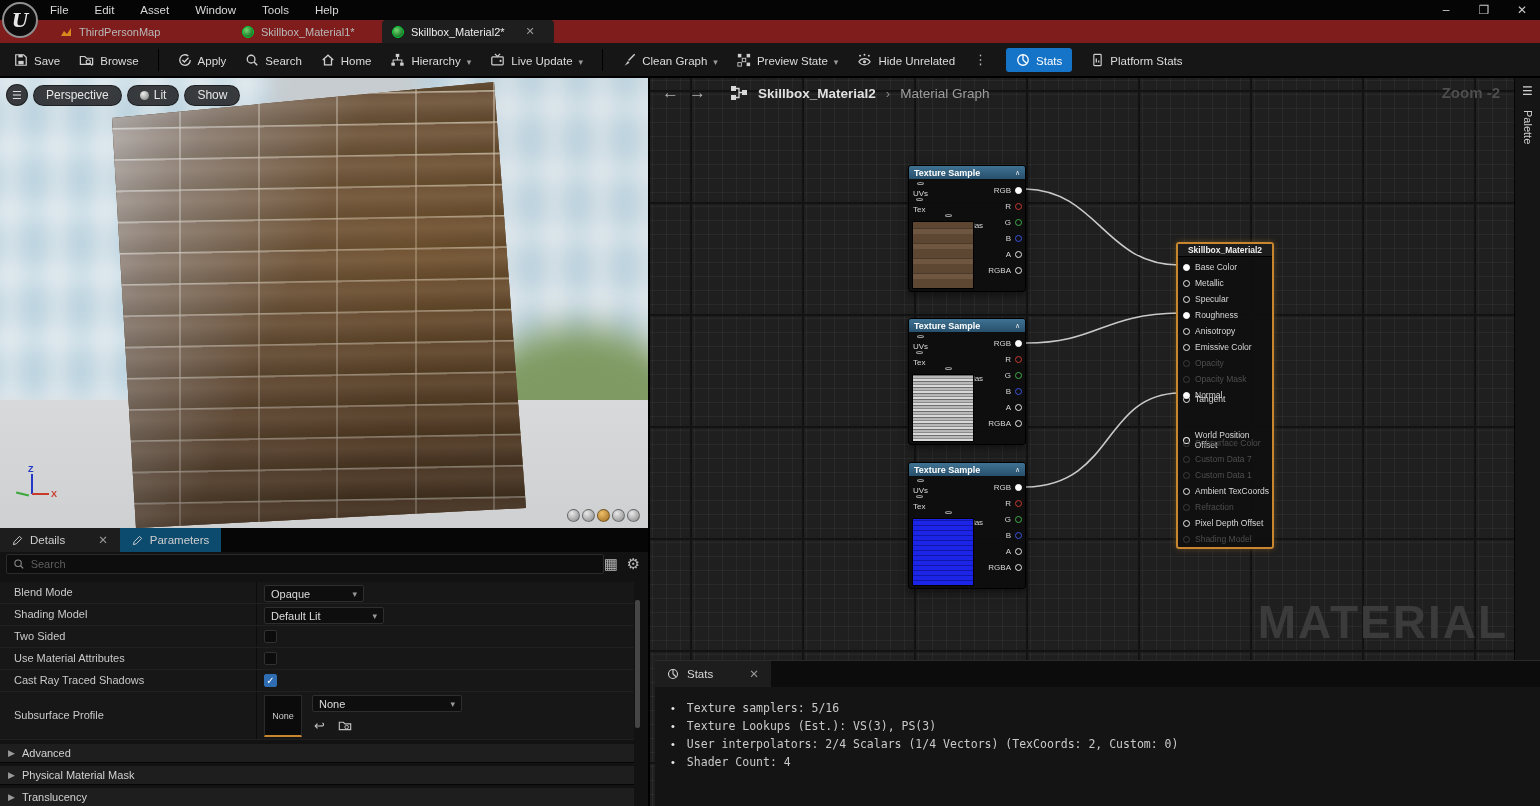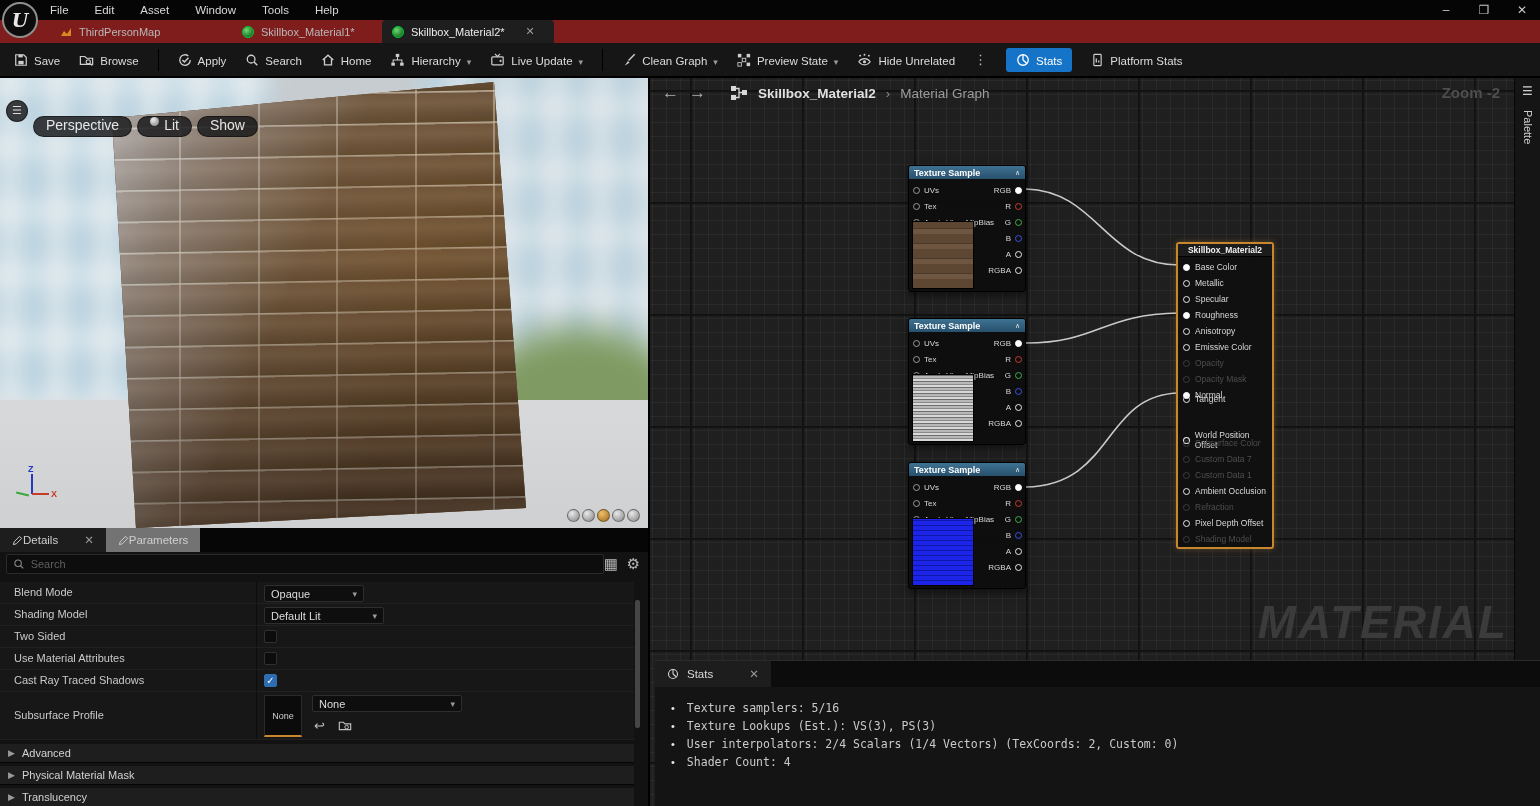--- a/index.html
+++ b/index.html
@@ -51,36 +51,36 @@
   .plane-clip { position:absolute; inset:0; clip-path:polygon(112px 40px, 494px 4px, 526px 430px, 136px 450px); }
   .plane { position:absolute; inset:-24px; transform:rotate(-2deg) scale(1.06);
     background:
       linear-gradient(115deg, rgba(234,238,246,.92) 0%, rgba(224,228,236,.78) 14%, rgba(182,180,184,.45) 30%, rgba(124,104,88,.18) 46%, rgba(0,0,0,0) 62%),
       linear-gradient(180deg, rgba(0,0,0,0) 42%, rgba(48,30,14,.38) 74%, rgba(24,14,7,.52) 100%),
       radial-gradient(ellipse at 62% 40%, rgba(124,86,40,.5), rgba(0,0,0,0) 58%),
       repeating-linear-gradient(92deg, rgba(240,235,225,0) 0 72px, rgba(242,237,227,.5) 72px 74px),
       repeating-linear-gradient(181deg, #6b5340 0px, #75604a 9px, #5d4836 20px, #514028 27px, #d8d2c6 28px, #8a7a66 29.5px);
     background-color:#5f4a36; }
   .vp-controls { position:absolute; top:6px; left:6px; display:flex; gap:5px; align-items:center; z-index:5; }
-  .vbtn { height:21px; border-radius:11px; background:rgba(24,24,27,.83); color:#e6e6e6; font-size:14px;
-    display:inline-flex; align-items:flex-start; padding:0 12px; gap:5px; border:1px solid rgba(0,0,0,.45);margin-top:32px; }
+  .vbtn { height:21px; border-radius:11px; background:rgba(24,24,27,.83); color:#e6e6e6; font-size:12px;
+    display:inline-flex; align-items:center; padding:0 12px; gap:5px; border:1px solid rgba(0,0,0,.45); }
   .vburger { width:22px; height:22px; border-radius:50%; background:rgba(24,24,27,.83); color:#ddd;
     display:flex; align-items:center; justify-content:center; font-size:11px; border:1px solid rgba(0,0,0,.45); }
   .bulb { width:9px; height:9px; border-radius:50%; background:radial-gradient(circle at 35% 30%, #eee, #777); }
   .meshes { position:absolute; right:8px; bottom:6px; display:flex; gap:2px; z-index:5; }
   .mesh { width:13px; height:13px; border-radius:50%; border:1px solid rgba(0,0,0,.4);
     background:radial-gradient(circle at 35% 30%, #e9e9e9, #848484); }
   .mesh.sel { background:radial-gradient(circle at 35% 30%, #eec06a, #9c6a1e); }
   .gizmo { position:absolute; left:16px; bottom:22px; width:40px; height:40px; z-index:5; }
   .gz { position:absolute; font-size:9px; font-weight:bold; }
 
   
   .details { position:absolute; top:451px; left:0; width:648px; bottom:0; background:#121212; }
   .dtabs { position:absolute; top:0; left:0; right:0; height:24px; background:#060606; display:flex; }
-  .dtab { display:inline-flex; align-items:center; padding:0 12px; font-size:11.5px; color:#cfcfcf; }
+  .dtab { display:inline-flex; align-items:center; gap:7px; padding:0 12px; font-size:11.5px; color:#cfcfcf; }
   .dtab.active { background:#1d1d1d; }
   .dtab .close { color:#9a9a9a; margin-left:26px; }
   .searchrow { position:absolute; top:26px; left:6px; right:44px; height:20px; background:#0d0d0d;
     border:1px solid #2a2a2a; border-radius:2px; display:flex; align-items:center; padding:0 6px; gap:6px; }
   .searchrow input { background:transparent; border:none; outline:none; color:#cfcfcf; font-size:11px; width:100%; }
   .searchrow input::placeholder { color:#5f5f5f; }
   .dico { position:absolute; top:26px; color:#b8b8b8; font-size:15px; line-height:20px; }
   .prow { position:absolute; left:0; width:634px; height:22px; border-bottom:1px solid #202020;
     background:#171717; }
   .prow .lab { position:absolute; left:14px; top:4px; font-size:11px; color:#c9c9c9; }
@@ -111,32 +111,32 @@
   .gnav { color:#b0b0b0; font-size:17px; font-weight:bold; }
   .bc-root { color:#e0e0e0; font-size:13.5px; font-weight:bold; }
   .bc-sep { color:#8a8a8a; font-size:13px; }
   .bc-cur { color:#9c9c9c; font-size:13.5px; }
   .zoomlbl { position:absolute; top:6px; right:40px; color:#4e4e4e; font-size:15px; font-weight:bold; z-index:6; }
   .palette { position:absolute; top:0; right:0; width:26px; height:582px; background:#151515;
     border-left:1px solid #060606; z-index:7; }
   .palette .pico { color:#cfcfcf; font-size:12px; text-align:center; margin-top:6px; }
   .palette .ptxt { color:#d0d0d0; font-size:11px; writing-mode:vertical-rl; margin:12px auto 0 auto; }
   .watermark { position:absolute; top:517px; right:32px; font-size:46px; font-weight:bold; color:#3b3b3b;
-    letter-spacing:2px; z-index:1;font-style:italic; }
+    letter-spacing:2px; z-index:1; }
   .wires { position:absolute; inset:0; z-index:2; }
 
   
   .tnode { position:absolute; width:118px; z-index:3; border:1px solid #000; border-radius:3px;
     background:rgba(14,14,14,.96); box-shadow:0 3px 8px rgba(0,0,0,.5); }
   .tnode-h { height:13px; background:linear-gradient(#3f7292, #27506c); border-radius:2px 2px 0 0;
     display:flex; align-items:center; padding:0 5px; }
   .tnode-h .ttl { color:#fff; font-size:9px; font-weight:bold;text-align:center; }
   .tnode-h .chev { margin-left:auto; color:#e8e8e8; font-size:7px; }
   .tnode-b { position:relative; height:112px; }
-  .inrow { position:absolute; left:4px; height:16px; display:flex; align-items:center; gap:4px; }
+  .inrow { position:absolute; left:4px; height:16px; display:flex; align-items:center; gap:4px;flex-direction:column; }
   .outrow { position:absolute; right:3px; height:16px; display:flex; align-items:center; gap:4px; }
   .plabel { color:#d8d8d8; font-size:8px; }
   .pin { width:7px; height:7px; border-radius:50%; border:1.5px solid #9a9a9a; }
   .pin.filled { background:#fff; border-color:#fff; }
   .pin.r { border-color:#c93a2f; } .pin.g { border-color:#3fae4a; } .pin.b { border-color:#3c53e0; }
   .pin.w { border-color:#e8e8e8; }
   .tprev { position:absolute; left:3px; top:42px; width:62px; height:68px; border:1px solid #000; }
   .prev-wood { background:repeating-linear-gradient(0deg, #5d4632 0 9px, #6e5640 9px 14px, #4a3828 14px 15px); }
   .prev-noise { background:repeating-linear-gradient(0deg, #d8d8d8 0 2px, #8a8a8a 2px 3px, #b8b8b8 3px 5px, #6e6e6e 5px 6px); }
   .prev-normal { background:repeating-linear-gradient(0deg, #1c24e8 0 4px, #1018a8 4px 5px); }
@@ -351,21 +351,21 @@
 
   <div class="details">
     <div class="dtabs">
       <span class="dtab active">
         <svg width="11" height="11" viewBox="0 0 16 16">
           <path d="M2 14 l1.2-4.2 L11 2 l3 3 -7.8 7.8 Z" fill="none" stroke="#cfcfcf" stroke-width="1.4"></path>
           </svg>
         <span>Details</span>
         <span class="close">✕</span>
       </span>
-      <span class="dtab" style="background:#737373">
+      <span class="dtab" style="background:#0c4a6e">
         <svg width="11" height="11" viewBox="0 0 16 16">
           <path d="M2 14 l1.2-4.2 L11 2 l3 3 -7.8 7.8 Z" fill="none" stroke="#cfcfcf" stroke-width="1.4"></path>
           </svg>
         <span>Parameters</span>
       </span>
     </div>
     <div class="searchrow">
       <svg width="12" height="12" viewBox="0 0 16 16">
         <circle cx="7" cy="7" r="4.4" fill="none" stroke="#8a8a8a" stroke-width="1.5"></circle>
         <line x1="10.4" y1="10.4" x2="14" y2="14" stroke="#8a8a8a" stroke-width="1.6"></line>
@@ -653,21 +653,21 @@
         <div class="oprow dim" style="top:194px">
             <span class="pin"></span>
             <span class="plabel">Custom Data 7</span>
           </div>
         <div class="oprow dim" style="top:210px">
             <span class="pin"></span>
             <span class="plabel">Custom Data 1</span>
           </div>
         <div class="oprow" style="top:226px">
             <span class="pin w"></span>
-            <span class="plabel">Ambient Occlusion</span>
+            <span class="plabel">Ambient TexCoords</span>
           </div>
         <div class="oprow dim" style="top:242px">
             <span class="pin"></span>
             <span class="plabel">Refraction</span>
           </div>
         <div class="oprow" style="top:258px">
             <span class="pin w"></span>
             <span class="plabel">Pixel Depth Offset</span>
           </div>
         <div class="oprow dim" style="top:274px">

